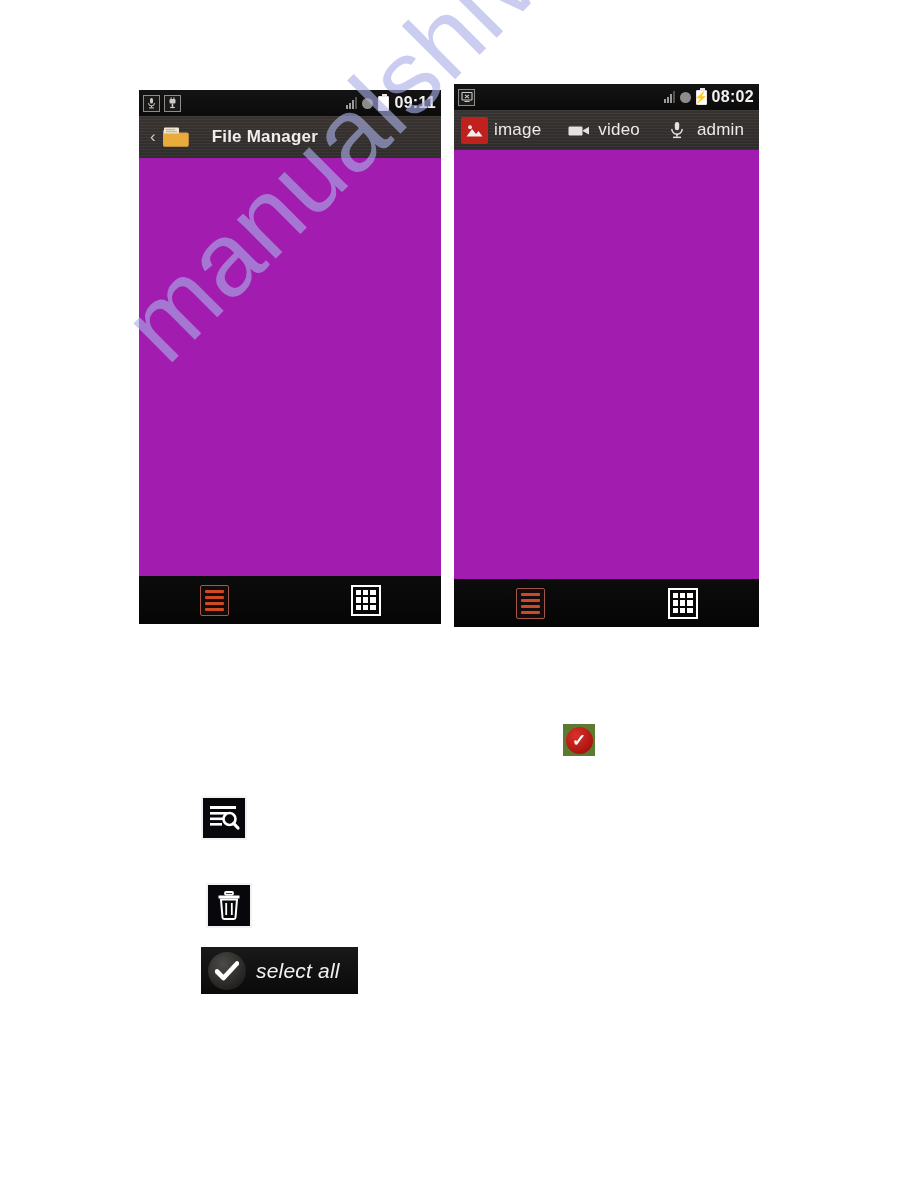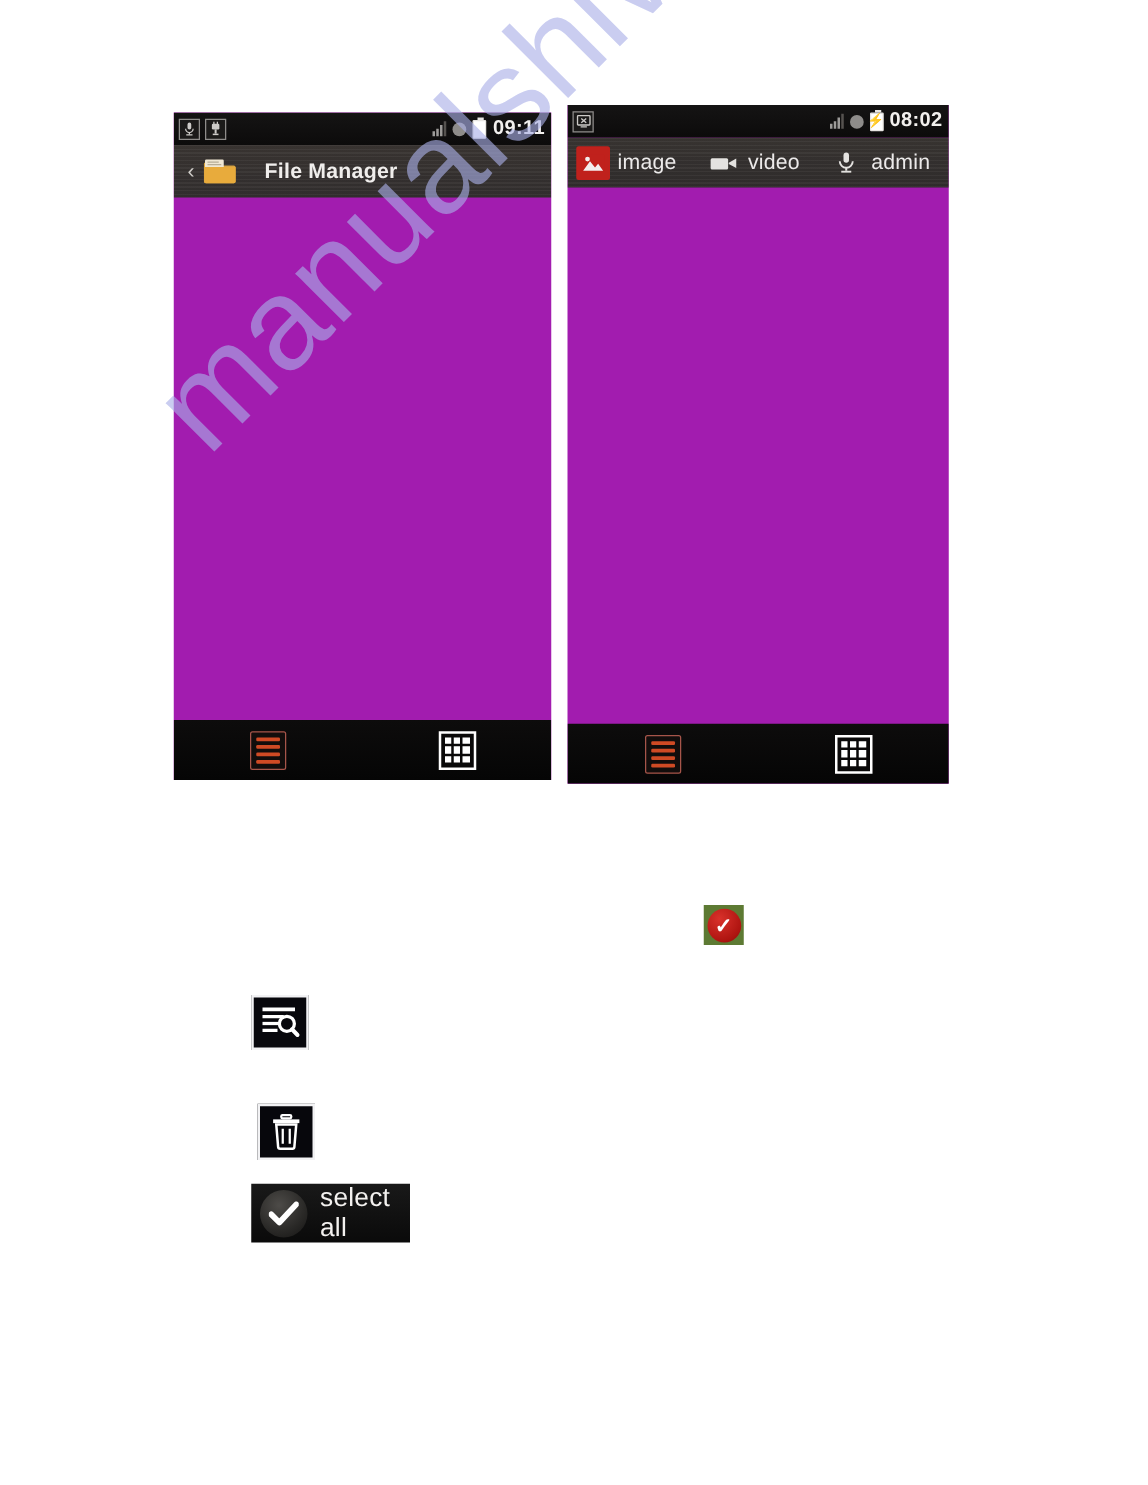--- a/index.html
+++ b/index.html
@@ -287,25 +287,26 @@
     display: flex; align-items: center; justify-content: center;
     color: #ffffff;
     font-size: 17px;
     line-height: 1;
     font-weight: bold;
   }
 
   .select-all-btn {
     position: absolute;
     left: 201px; top: 947px;
-    width: 127px; height: 47px;
+    width: 157px; height: 47px;
     background: linear-gradient(to bottom, #191919 0%, #0a0a0a 100%);
     display: flex;
     align-items: center;
     padding-left: 7px;
+    font-style: italic;
   }
   .select-all-btn .sa-circle {
     width: 38px; height: 38px;
     border-radius: 50%;
     background: radial-gradient(circle at 40% 32%, #4d4b48 0%, #2a2927 60%, #141312 100%);
     display: flex; align-items: center; justify-content: center;
     margin-right: 10px;
     flex: none;
   }
   .select-all-btn .sa-circle svg { display: block; }

